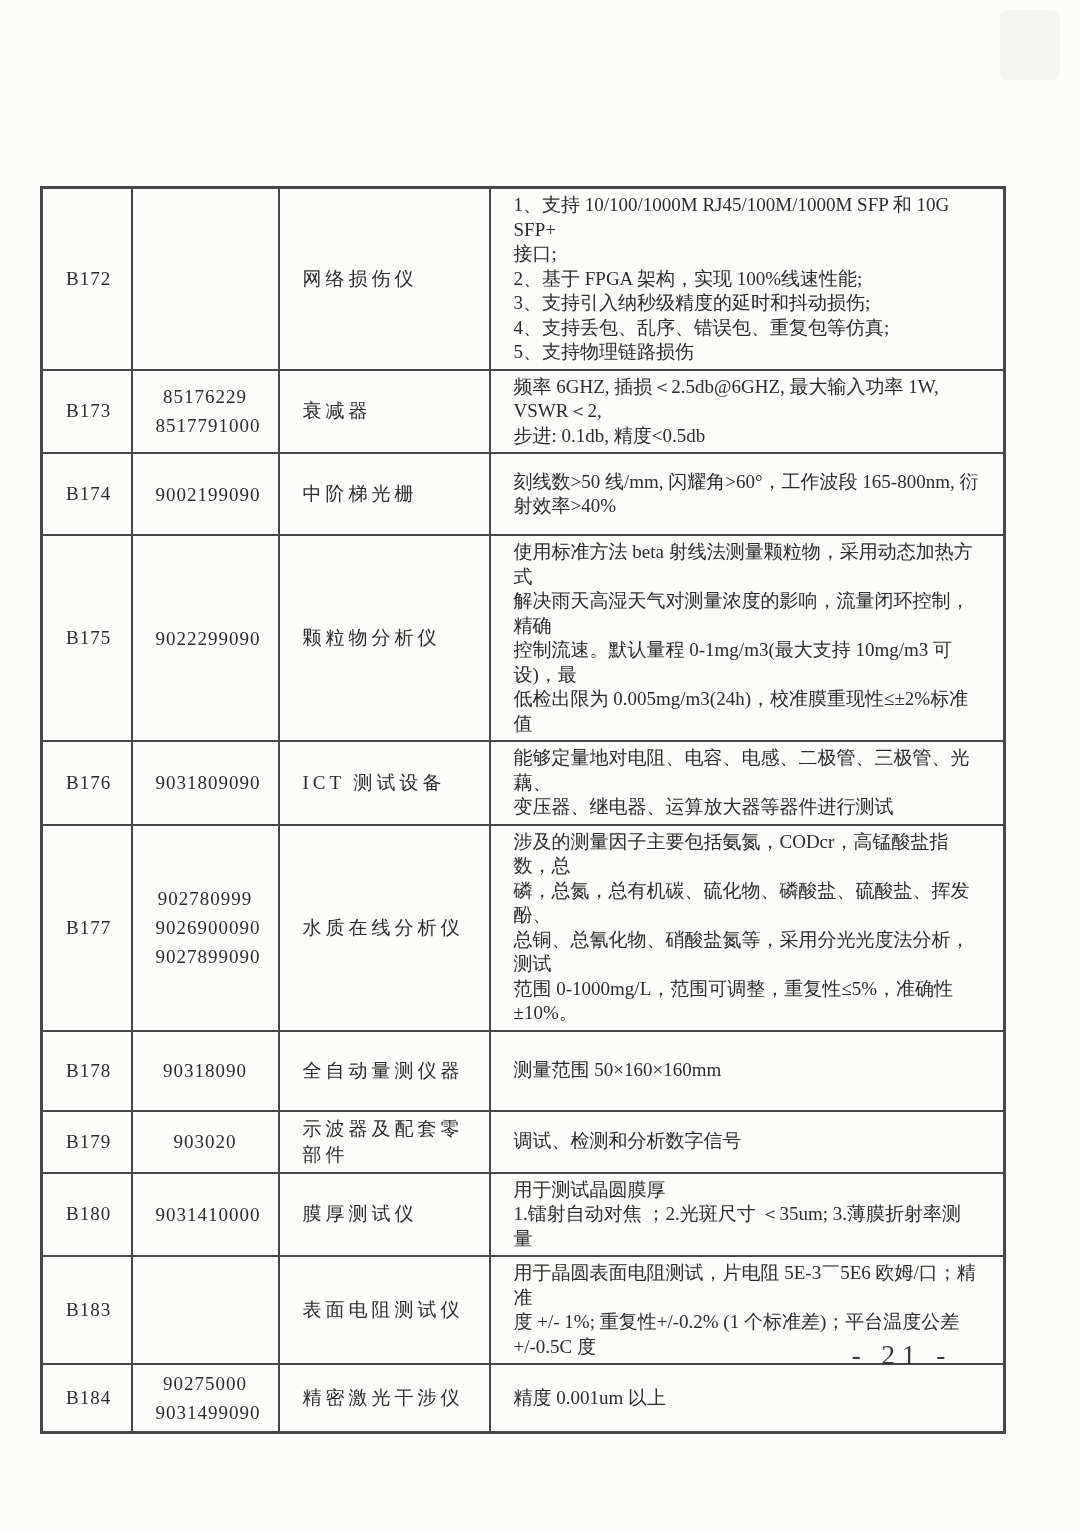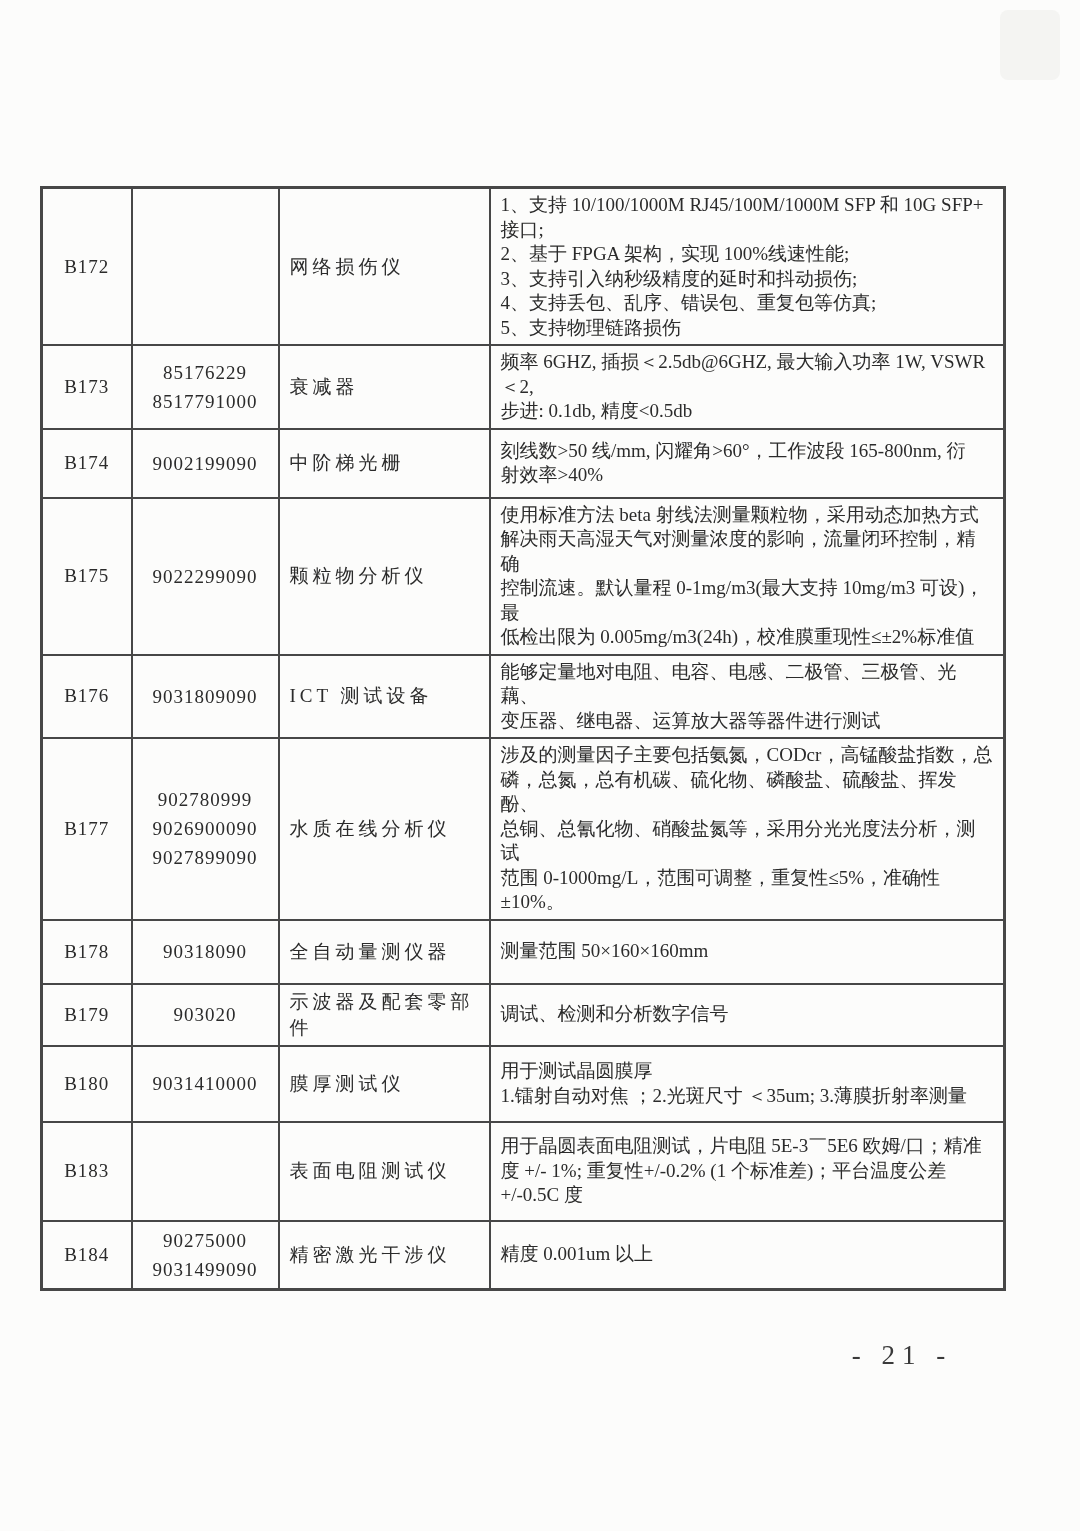--- a/index.html
+++ b/index.html
@@ -33,40 +33,40 @@
     table-layout: fixed;
   }
   table.doc-table, table.doc-table td {
     border: 2px solid #474747;
   }
   table.doc-table { border-width: 3px; }
   table.doc-table td {
     vertical-align: middle;
     font-size: 19px;
     color: #2b2b2b;
-    padding: 4px 10px;
+    padding: 4px 23px;
     overflow: hidden;
   }
   td.col-code  { text-align: center; letter-spacing: 1px; }
   td.col-hs    { text-align: center; white-space: pre-line; line-height: 29px; letter-spacing: 1px; }
   td.col-name  { text-align: left; letter-spacing: 4px; }
   td.col-spec  {
     text-align: left;
     white-space: pre-line;
     font-size: 18px;
     line-height: 24.5px;
     padding: 4px 8px 4px 10px;
   }
   tr.rh150 { height: 150px; }
   tr.rh66  { height: 66px; }
-  tr.rh71  { height: 69px; margin-top: 20px; }
+  tr.rh71  { height: 82px; margin-top: 20px; }
   tr.rh118 { height: 118px; }
   tr.rh62  { height: 62px; }
   tr.rh103 { height: 103px; }
-  tr.rh72  { height: 64px; }
+  tr.rh72  { height: 80px; }
   tr.rh70  { height: 50px; }
   tr.rh76  { height: 76px; }
   tr.rh99  { height: 99px; }
   tr.rh68  { height: 68px; }
 
   .page-number {
     position: absolute;
     left: 832px;
     top: 1340px;
     width: 140px;

